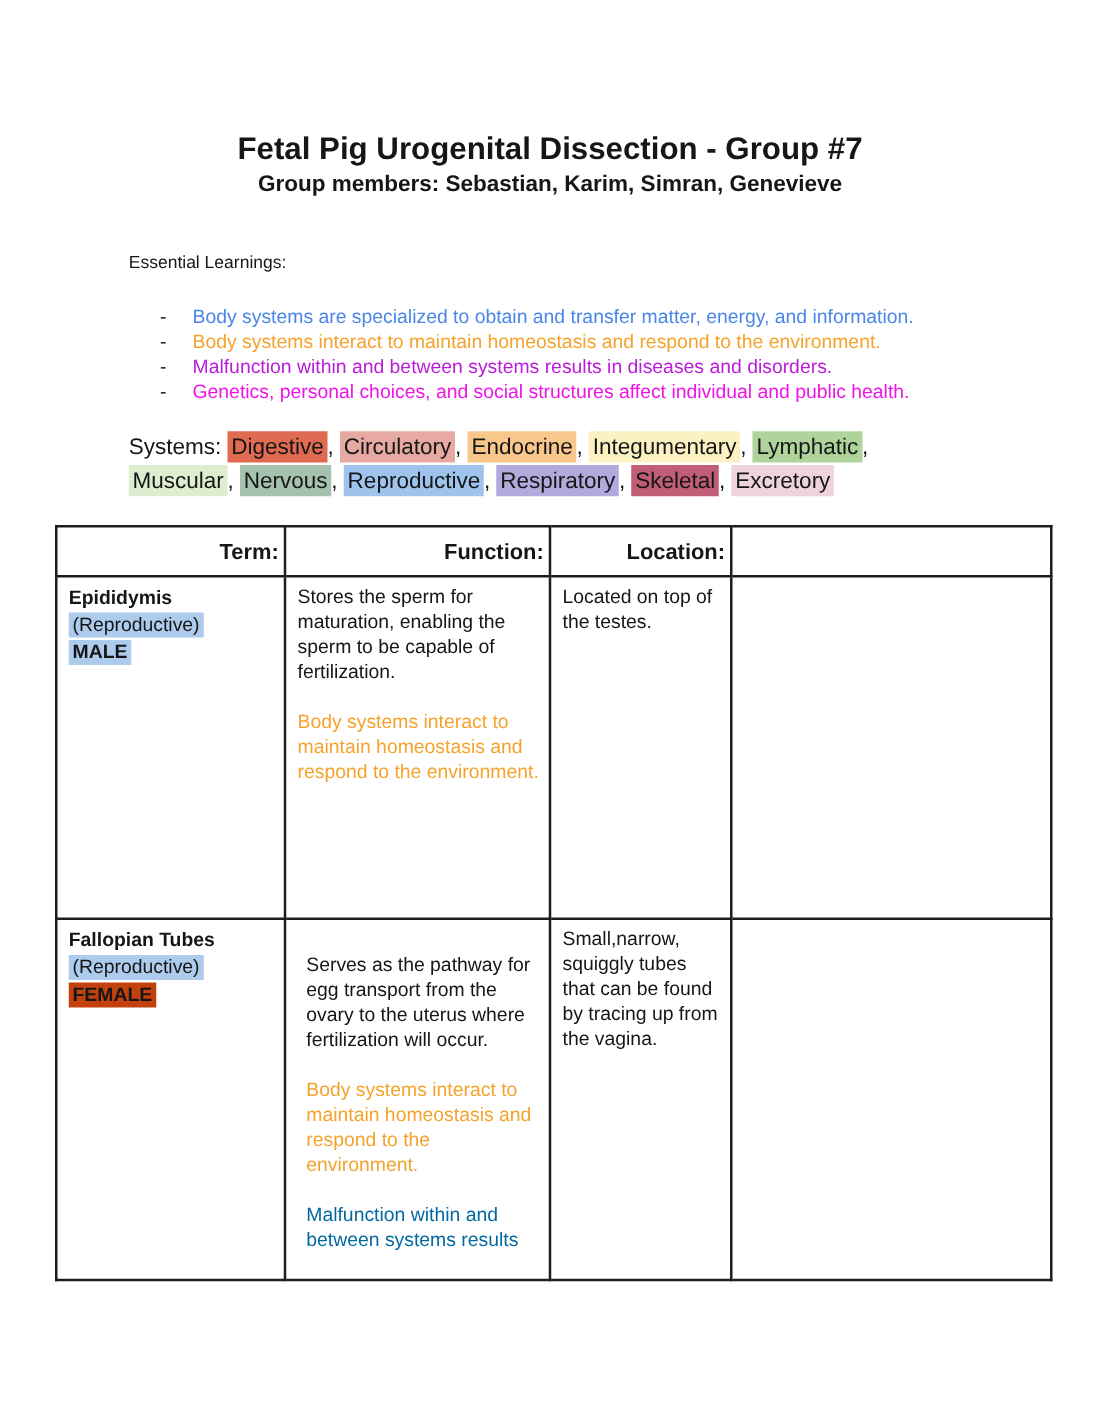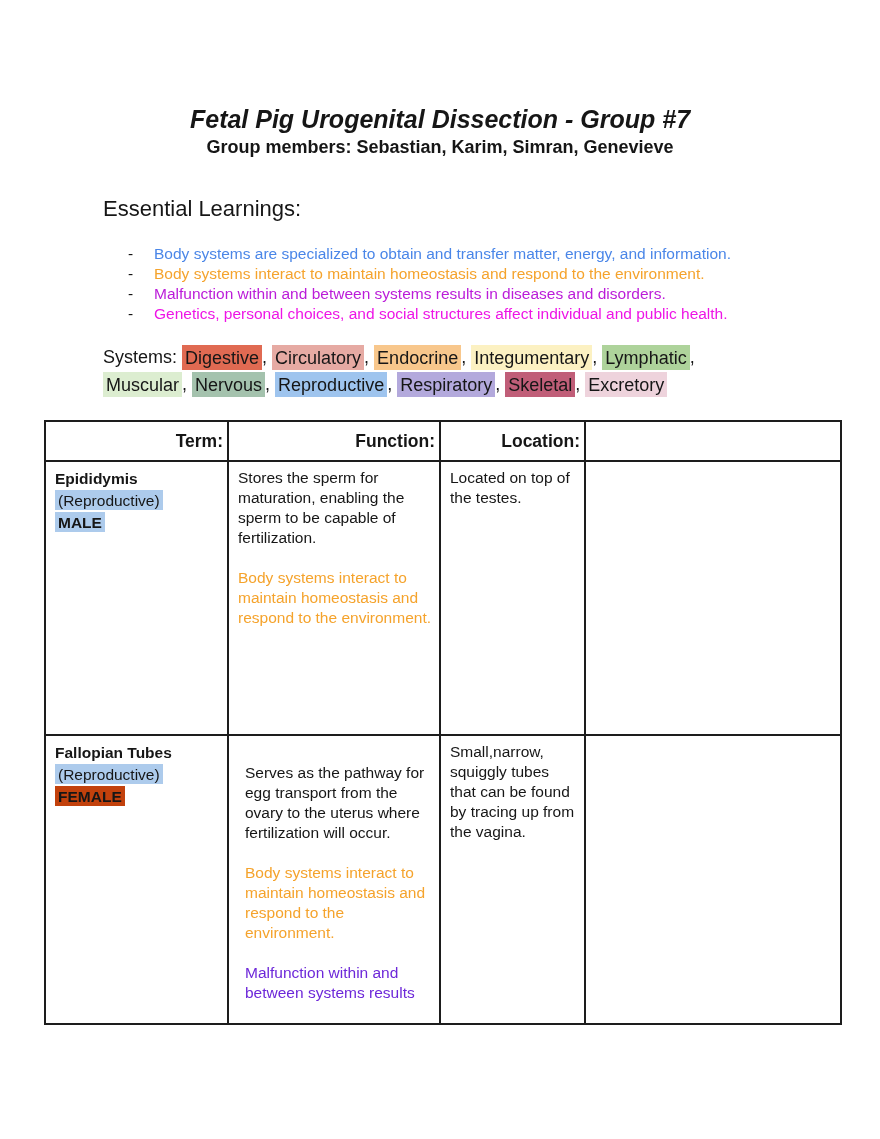--- a/index.html
+++ b/index.html
@@ -8,31 +8,31 @@
     width: 880px; height: 1139px;
     background: #ffffff;
     font-family: "Liberation Sans", sans-serif;
     color: #161616;
   }
   .page { position: relative; width: 880px; height: 1139px; overflow: hidden; background: #fff; }
 
   .doc-title {
     margin: 0; padding-top: 104px;
     text-align: center;
-    font-size: 25px; line-height: 30px; font-weight: bold; font-style: italic;
+    font-size: 25px; line-height: 30px; font-weight: bold;
   }
   .sub-line {
     text-align: center; font-weight: bold;
     font-size: 18px; line-height: 27px;
   }
   .sub-line.first { margin-top: 7px; }
 
   .el-heading {
     margin: 36px 0 0 103px;
-    font-size: 22px; line-height: 24px;
+    font-size: 14px; line-height: 24px;
   }
   .el-list {
     margin: 23px 0 0 128px;
     font-size: 15.5px; line-height: 20px;
   }
   .el-item { display: flex; }
   .el-item .dash { width: 26px; flex: 0 0 26px; }
   .el-item .txt { max-width: 620px; }
 
   .systems {
@@ -133,21 +133,21 @@
         </tr>
         <tr>
           <td class="h-row2">
             <div class="term-line b">Fallopian Tubes</div>
             <div class="term-line"><span class="hl-blue" style="background-color: rgb(173, 203, 236);">(Reproductive)</span></div>
             <div class="term-line b"><span class="hl-blue" style="background-color: #c2410c;">FEMALE</span></div>
           </td>
           <td class="h-row2 fn lead-blank">
             <p style="color: rgb(22, 22, 22);">Serves as the pathway for egg transport from the ovary to the uterus where fertilization will occur.</p>
             <p style="color: rgb(245, 163, 44);">Body systems interact to maintain homeostasis and respond to the environment.</p>
-            <p style="color: #6d28d9;">Malfunction within and between systems results</p>
+            <p style="color: #0369a1;">Malfunction within and between systems results</p>
           </td>
           <td class="h-row2">Small,narrow, squiggly tubes that can be found by tracing up from the vagina.</td>
           <td class="h-row2"></td>
         </tr>
       </tbody>
   </table>
 
 </div>
 
 </body></html>

